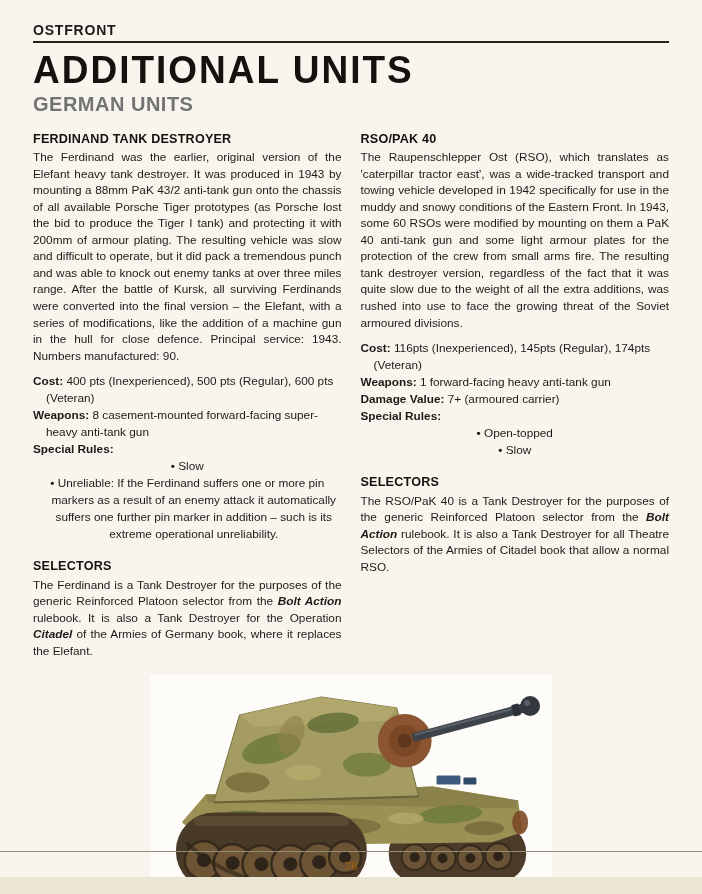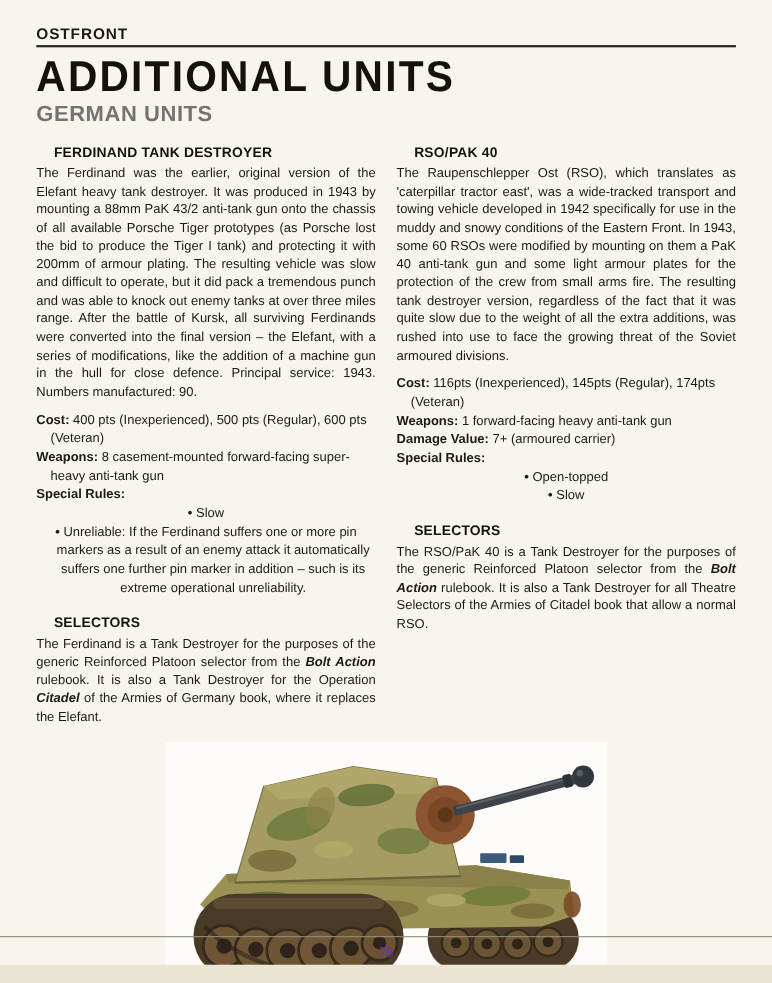--- a/index.html
+++ b/index.html
@@ -32,41 +32,41 @@
     font-size:20px; font-weight:800; letter-spacing:.5px;
     color:#737373;
   }
 
   
   .columns { display:flex; gap:19px; margin-top:15px; }
   .col { width:312px; font-size:11.8px; line-height:1.4; }
   .col p.body { text-align:justify; }
   h3.section {
     font-size:12.6px; font-weight:800; letter-spacing:.2px;
-    margin-bottom:1px; color:#15120e;margin-left:16px;
+    margin-bottom:1px; color:#15120e;
   }
   .stats { margin-top:9px; }
   .stat, ul.rules li {
     padding-left:13px; text-indent:-13px; line-height:1.44;
   }
   .stat b, .stat-label { font-weight:800; }
   ul.rules { list-style:none;text-align:center; }
   ul.rules li::before { content:"•  "; font-weight:700; }
   .selectors { margin-top:15px; }
   .selectors p i { font-weight:700; }
 
   
   .figure { margin-top:16px; display:flex; flex-direction:column; align-items:center; }
   .photo-box { width:402px; background:#fdfcf8; padding:2px 2px 0; }
 
   
   .footer-rule { position:absolute; left:0; right:0; top:851px; border-top:1.5px solid #8f8e74; }
   .page-num {
     position:absolute; top:858px; left:0; width:702px; text-align:center;
-    font-family:"Liberation Serif", serif; font-size:13.5px; color:#6d28d9;
+    font-family:"Liberation Serif", serif; font-size:13.5px; color:#a16207;
   }
   .bottom-strip { position:absolute; left:0; bottom:0; width:702px; height:17px; background:#ebe6d3; }
 </style>
 </head>
 <body>
 
 <div class="page">
 
   <div class="kicker">OSTFRONT</div>
   <div class="rule"></div>

